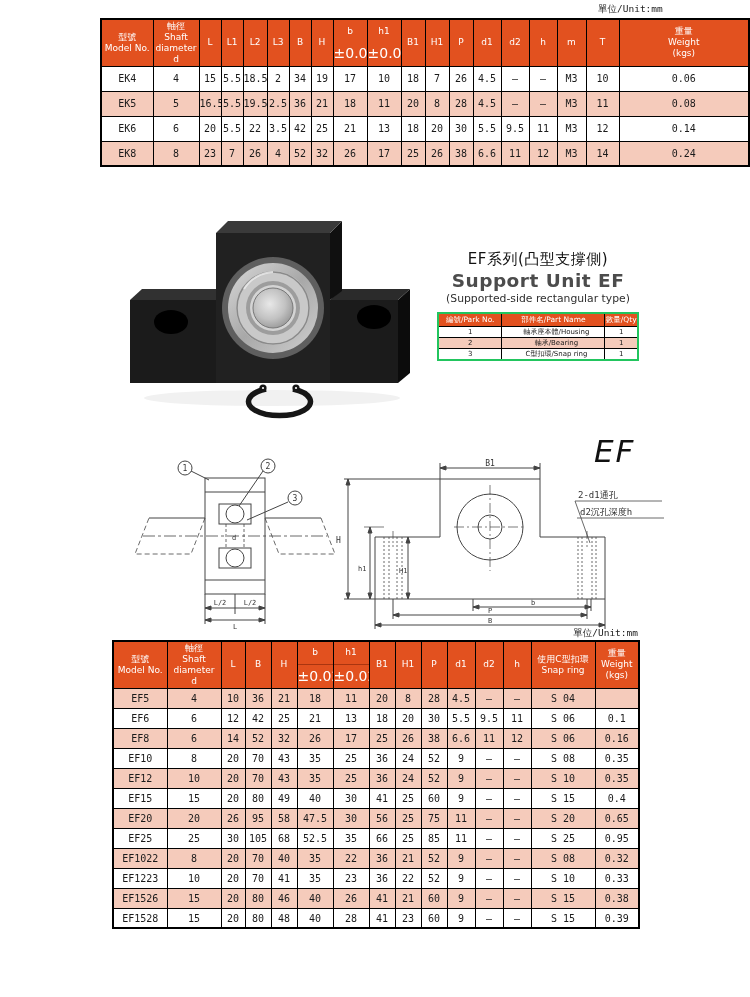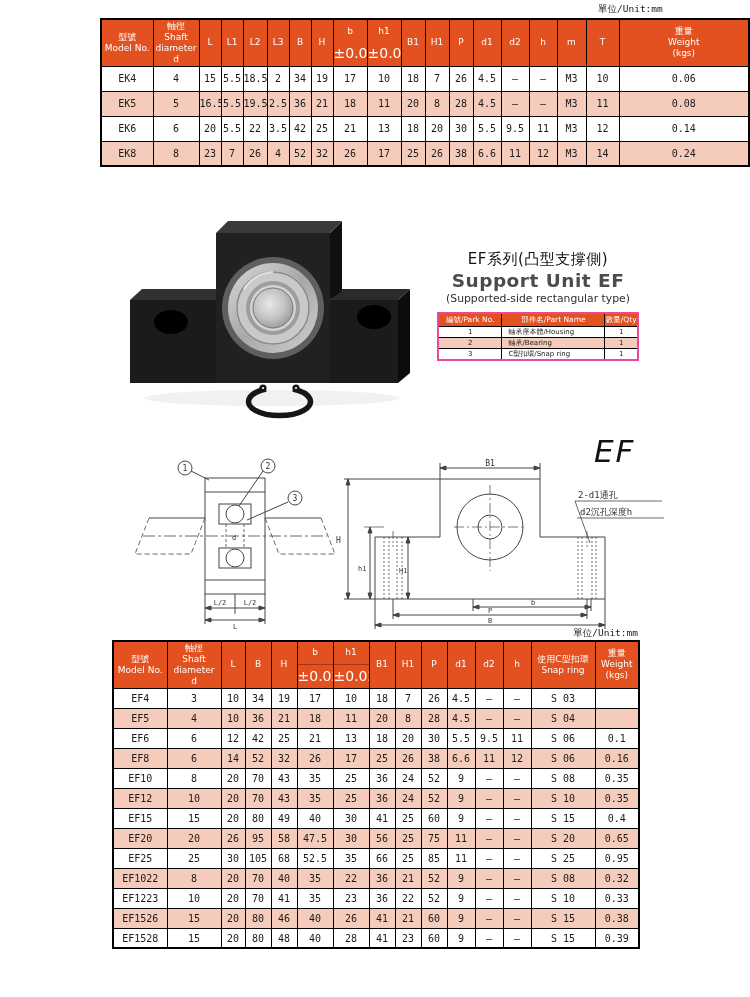--- a/index.html
+++ b/index.html
@@ -46,27 +46,27 @@
   .ef-table th:nth-child(13){width:28px} .ef-table th:nth-child(14){width:64px}
   .ef-table th:nth-child(15){width:44px}
 
   
   .photo-wrap { position:absolute; left:112px; top:205px; width:310px; height:215px; }
   .title-block { position:absolute; left:433px; top:250px; width:210px; text-align:center; }
   .title-cn { font-size:15px; color:#111; letter-spacing:0.5px; white-space:nowrap; }
   .title-en { font-size:18.5px; font-weight:bold; color:#4c4c4c; margin-top:1px; letter-spacing:0.5px; }
   .title-sub { font-size:10.8px; color:#2e2e2e; margin-top:1px; white-space:nowrap; }
 
-  table.parts { border-collapse:collapse; table-layout:fixed; width:202px; margin:7px auto 7px auto; border:2px solid #ec4899; }
+  table.parts { border-collapse:collapse; table-layout:fixed; width:202px; margin:7px auto 7px auto; border:2px solid #22c55e; }
   table.parts th, table.parts td { border:1px solid #000; font-weight:normal; }
   table.parts th { background:#e2511f; color:#fff; font-size:7.5px; height:13px; }
   table.parts td { font-size:7px; height:11px; text-align:center; background:#fff; font-family:"DejaVu Sans", sans-serif; }
   table.parts tr.alt td { background:#f5cbbb; }
   table.parts th:nth-child(1){width:62px} table.parts th:nth-child(2){width:100px} table.parts th:nth-child(3){width:32px}
-  table.parts td:nth-child(2){ text-align:left; padding-left:6px; }
+  table.parts td:nth-child(2){ text-align:center; padding-left:6px; }
 
   .ef-italic { position:absolute; left:594px; top:433px; font-size:31px; font-style:italic; color:#111; letter-spacing:2px; }
 
   .draw-left { position:absolute; left:135px; top:458px; }
   .draw-right { position:absolute; left:328px; top:455px; }
   svg text { font-family:"DejaVu Sans Mono", monospace; fill:#333; }
 </style>
 </head>
 <body>
 
@@ -416,37 +416,20 @@
           <th><div class="hlabel">d2</div></th>
           <th><div class="hlabel">h</div></th>
           <th><div class="hlabel">使用C型扣環
 Snap ring</div></th>
           <th><div class="hlabel">重量
 Weight
 (kgs)</div></th>
         </tr>
       </thead>
       <tbody>
-        <tr>
-          <td>EF4</td>
-          <td>3</td>
-          <td>10</td>
-          <td>34</td>
-          <td>19</td>
-          <td>17</td>
-          <td>10</td>
-          <td>18</td>
-          <td>7</td>
-          <td>26</td>
-          <td>4.5</td>
-          <td>–</td>
-          <td>–</td>
-          <td>S 03</td>
-          <td></td>
-        </tr>
         <tr class="alt">
           <td>EF5</td>
           <td>4</td>
           <td>10</td>
           <td>36</td>
           <td>21</td>
           <td>18</td>
           <td>11</td>
           <td>20</td>
           <td>8</td>

